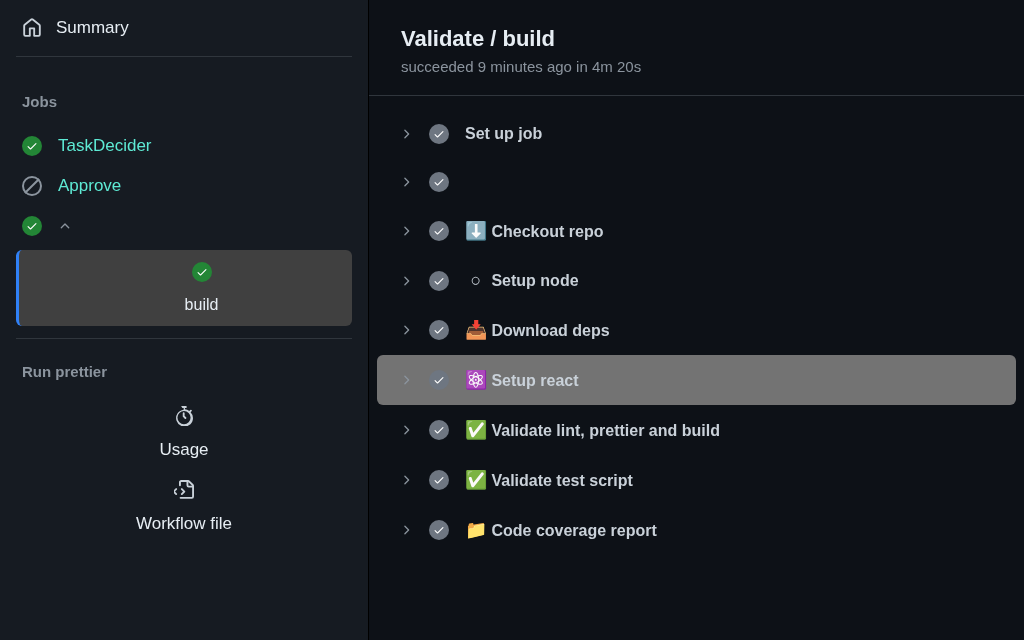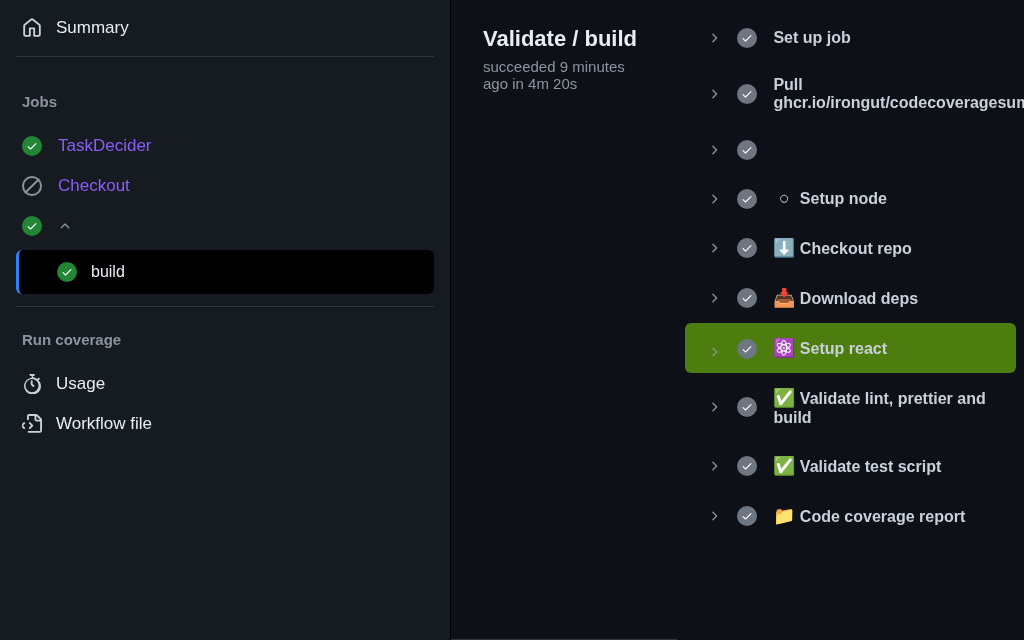--- a/index.html
+++ b/index.html
@@ -10,21 +10,21 @@
     body {
       font-family: -apple-system, BlinkMacSystemFont, "Segoe UI", Helvetica, Arial, sans-serif;
       background: #0d1117;
       color: #c9d1d9;
       width: 1024px;
       height: 640px;
       overflow: hidden;
       display: flex;
     }
     .sidebar {
-      width: 451px;
+      width: 369px;
       background: #161b22;
       border-right: 1px solid #000;
       padding-top: 8px;
       flex-shrink: 0;
     }
     .sidebar-section {
       padding: 0 16px;
     }
     .summary-row {
       display: flex;
@@ -50,60 +50,62 @@
     .job-item {
       display: flex;
       align-items: center;
       gap: 16px;
       padding: 10px 6px;
       cursor: pointer;
       position: relative;
     }
     .job-item .label {
       font-size: 17px;
-      color: #8b5cf6;
+      color: #5eead4;
       flex: 1;
     }
     .job-item.bold .label {
       font-weight: 600;
     }
     .nested-job {
       display: flex;
       align-items: center;
       gap: 14px;
       padding: 12px 6px 12px 38px;
-      background: #000000;
+      background: #404040;
       border-left: 3px solid #3081f7;
       border-radius: 6px;
       margin: 4px 0 0 0;
       cursor: pointer;
+      flex-direction: column;
     }
     .nested-job .label {
       font-size: 16px;
       color: #e6edf3;
     }
     .run-details {
       margin-top: 24px;
     }
     .detail-item {
       display: flex;
       align-items: center;
       gap: 14px;
       padding: 10px 6px;
       cursor: pointer;
+      flex-direction: column;
     }
     .detail-item .label {
       font-size: 17px;
       color: #e6edf3;
     }
     .main {
       flex: 1;
       background: #0d1117;
       display: flex;
-      flex-direction: row;
+      flex-direction: column;
       overflow: hidden;
     }
     .main-header {
       padding: 26px 32px 20px 32px;
       border-bottom: 1px solid #30363d;
     }
     .main-title {
       font-size: 22px;
       font-weight: 700;
       color: #e6edf3;
@@ -119,22 +121,21 @@
     }
     .step {
       display: flex;
       align-items: center;
       gap: 16px;
       padding: 14px 22px;
       cursor: pointer;
       border-radius: 6px;
     }
     .step.hovered {
-      background: #4d7c0f;
-      align-items: flex-end;
+      background: #737373;
     }
     .step .label {
       font-size: 16px;
       color: #c9d1d9;
       font-weight: bold;
     }
     .icon-svg {
       flex-shrink: 0;
     }
     .success-circle {
@@ -207,21 +208,21 @@
       <div class="success-circle">
         <svg viewBox="0 0 16 16" fill="#fff">
             <path d="M13.78 4.22a.75.75 0 0 1 0 1.06l-7.25 7.25a.75.75 0 0 1-1.06 0L2.22 9.28a.751.751 0 0 1 1.06-1.06L6 10.94l6.72-6.72a.75.75 0 0 1 1.06 0Z"></path>
           </svg>
       </div>
       <span class="label">TaskDecider</span>
     </div>
 
     <div class="job-item">
       <div class="skip-circle"></div>
-      <span class="label">Checkout</span>
+      <span class="label">Approve</span>
     </div>
 
     <div class="job-item bold">
       <div class="success-circle">
         <svg viewBox="0 0 16 16" fill="#fff">
             <path d="M13.78 4.22a.75.75 0 0 1 0 1.06l-7.25 7.25a.75.75 0 0 1-1.06 0L2.22 9.28a.751.751 0 0 1 1.06-1.06L6 10.94l6.72-6.72a.75.75 0 0 1 1.06 0Z"></path>
           </svg>
       </div>
       <svg class="chevron" viewBox="0 0 16 16" fill="#8b949e">
           <path d="M3.22 10.53a.749.749 0 0 1 0-1.06l4.25-4.25a.749.749 0 0 1 1.06 0l4.25 4.25a.749.749 0 1 1-1.06 1.06L8 6.811 4.28 10.53a.749.749 0 0 1-1.06 0Z"></path>
@@ -232,21 +233,21 @@
       <div class="success-circle">
         <svg viewBox="0 0 16 16" fill="#fff">
             <path d="M13.78 4.22a.75.75 0 0 1 0 1.06l-7.25 7.25a.75.75 0 0 1-1.06 0L2.22 9.28a.751.751 0 0 1 1.06-1.06L6 10.94l6.72-6.72a.75.75 0 0 1 1.06 0Z"></path>
           </svg>
       </div>
       <span class="label">build</span>
     </div>
 
     <hr class="divider-hr">
 
-    <div class="section-title run-details">Run coverage</div>
+    <div class="section-title run-details">Run prettier</div>
 
     <div class="detail-item">
       <svg class="icon-svg" width="20" height="20" viewBox="0 0 16 16" fill="#c9d1d9">
         <path d="M5.75.75A.75.75 0 0 1 6.5 0h3a.75.75 0 0 1 0 1.5h-.75v1l-.001.041a6.724 6.724 0 0 1 3.464 1.435l.007-.006.75-.75a.749.749 0 0 1 1.06 1.06l-.75.75a6.75 6.75 0 1 1-5.53-2.03V1.5h-.75a.75.75 0 0 1-.75-.75ZM8 14.5A5.25 5.25 0 1 0 8 4a5.25 5.25 0 0 0 0 10.5Zm.389-6.7 1.261 1.26a.75.75 0 0 1-1.061 1.061L7.328 8.861A.75.75 0 0 1 7 8.25v-2.5a.75.75 0 0 1 1.5 0v1.911Z"></path>
       </svg>
       <span class="label">Usage</span>
     </div>
 
     <div class="detail-item">
       <svg class="icon-svg" width="20" height="20" viewBox="0 0 16 16" fill="#c9d1d9">
@@ -276,31 +277,31 @@
       </div>
       <div class="step">
         <svg class="chevron" viewBox="0 0 16 16" fill="#8b949e">
           <path d="M6.22 3.22a.75.75 0 0 1 1.06 0l4.25 4.25a.75.75 0 0 1 0 1.06l-4.25 4.25a.749.749 0 1 1-1.06-1.06L9.94 8 6.22 4.28a.75.75 0 0 1 0-1.06Z"></path>
         </svg>
         <div class="success-circle gray">
           <svg viewBox="0 0 16 16" fill="#fff">
             <path d="M13.78 4.22a.75.75 0 0 1 0 1.06l-7.25 7.25a.75.75 0 0 1-1.06 0L2.22 9.28a.751.751 0 0 1 1.06-1.06L6 10.94l6.72-6.72a.75.75 0 0 1 1.06 0Z"></path>
           </svg>
         </div>
-        <span class="label">Pull ghcr.io/irongut/codecoveragesummary:v1.3.0</span>
-      </div>
-      <div class="step">
-        <svg class="chevron" viewBox="0 0 16 16" fill="#8b949e">
-          <path d="M6.22 3.22a.75.75 0 0 1 1.06 0l4.25 4.25a.75.75 0 0 1 0 1.06l-4.25 4.25a.749.749 0 1 1-1.06-1.06L9.94 8 6.22 4.28a.75.75 0 0 1 0-1.06Z"></path>
-        </svg>
-        <div class="success-circle gray">
-          <svg viewBox="0 0 16 16" fill="#fff">
-            <path d="M13.78 4.22a.75.75 0 0 1 0 1.06l-7.25 7.25a.75.75 0 0 1-1.06 0L2.22 9.28a.751.751 0 0 1 1.06-1.06L6 10.94l6.72-6.72a.75.75 0 0 1 1.06 0Z"></path>
-          </svg>
-        </div>
+      </div>
+      <div class="step">
+        <svg class="chevron" viewBox="0 0 16 16" fill="#8b949e">
+          <path d="M6.22 3.22a.75.75 0 0 1 1.06 0l4.25 4.25a.75.75 0 0 1 0 1.06l-4.25 4.25a.749.749 0 1 1-1.06-1.06L9.94 8 6.22 4.28a.75.75 0 0 1 0-1.06Z"></path>
+        </svg>
+        <div class="success-circle gray">
+          <svg viewBox="0 0 16 16" fill="#fff">
+            <path d="M13.78 4.22a.75.75 0 0 1 0 1.06l-7.25 7.25a.75.75 0 0 1-1.06 0L2.22 9.28a.751.751 0 0 1 1.06-1.06L6 10.94l6.72-6.72a.75.75 0 0 1 1.06 0Z"></path>
+          </svg>
+        </div>
+        <span class="label"><span class="emoji">⬇️</span> Checkout repo</span>
       </div>
       <div class="step">
         <svg class="chevron" viewBox="0 0 16 16" fill="#8b949e">
           <path d="M6.22 3.22a.75.75 0 0 1 1.06 0l4.25 4.25a.75.75 0 0 1 0 1.06l-4.25 4.25a.749.749 0 1 1-1.06-1.06L9.94 8 6.22 4.28a.75.75 0 0 1 0-1.06Z"></path>
         </svg>
         <div class="success-circle gray">
           <svg viewBox="0 0 16 16" fill="#fff">
             <path d="M13.78 4.22a.75.75 0 0 1 0 1.06l-7.25 7.25a.75.75 0 0 1-1.06 0L2.22 9.28a.751.751 0 0 1 1.06-1.06L6 10.94l6.72-6.72a.75.75 0 0 1 1.06 0Z"></path>
           </svg>
         </div>
@@ -308,31 +309,20 @@
       </div>
       <div class="step">
         <svg class="chevron" viewBox="0 0 16 16" fill="#8b949e">
           <path d="M6.22 3.22a.75.75 0 0 1 1.06 0l4.25 4.25a.75.75 0 0 1 0 1.06l-4.25 4.25a.749.749 0 1 1-1.06-1.06L9.94 8 6.22 4.28a.75.75 0 0 1 0-1.06Z"></path>
         </svg>
         <div class="success-circle gray">
           <svg viewBox="0 0 16 16" fill="#fff">
             <path d="M13.78 4.22a.75.75 0 0 1 0 1.06l-7.25 7.25a.75.75 0 0 1-1.06 0L2.22 9.28a.751.751 0 0 1 1.06-1.06L6 10.94l6.72-6.72a.75.75 0 0 1 1.06 0Z"></path>
           </svg>
         </div>
-        <span class="label"><span class="emoji">⬇️</span> Checkout repo</span>
-      </div>
-      <div class="step">
-        <svg class="chevron" viewBox="0 0 16 16" fill="#8b949e">
-          <path d="M6.22 3.22a.75.75 0 0 1 1.06 0l4.25 4.25a.75.75 0 0 1 0 1.06l-4.25 4.25a.749.749 0 1 1-1.06-1.06L9.94 8 6.22 4.28a.75.75 0 0 1 0-1.06Z"></path>
-        </svg>
-        <div class="success-circle gray">
-          <svg viewBox="0 0 16 16" fill="#fff">
-            <path d="M13.78 4.22a.75.75 0 0 1 0 1.06l-7.25 7.25a.75.75 0 0 1-1.06 0L2.22 9.28a.751.751 0 0 1 1.06-1.06L6 10.94l6.72-6.72a.75.75 0 0 1 1.06 0Z"></path>
-          </svg>
-        </div>
         <span class="label"><span class="emoji">📥</span> Download deps</span>
       </div>
       <div class="step hovered">
         <svg class="chevron" viewBox="0 0 16 16" fill="#8b949e">
           <path d="M6.22 3.22a.75.75 0 0 1 1.06 0l4.25 4.25a.75.75 0 0 1 0 1.06l-4.25 4.25a.749.749 0 1 1-1.06-1.06L9.94 8 6.22 4.28a.75.75 0 0 1 0-1.06Z"></path>
         </svg>
         <div class="success-circle gray">
           <svg viewBox="0 0 16 16" fill="#fff">
             <path d="M13.78 4.22a.75.75 0 0 1 0 1.06l-7.25 7.25a.75.75 0 0 1-1.06 0L2.22 9.28a.751.751 0 0 1 1.06-1.06L6 10.94l6.72-6.72a.75.75 0 0 1 1.06 0Z"></path>
           </svg>

